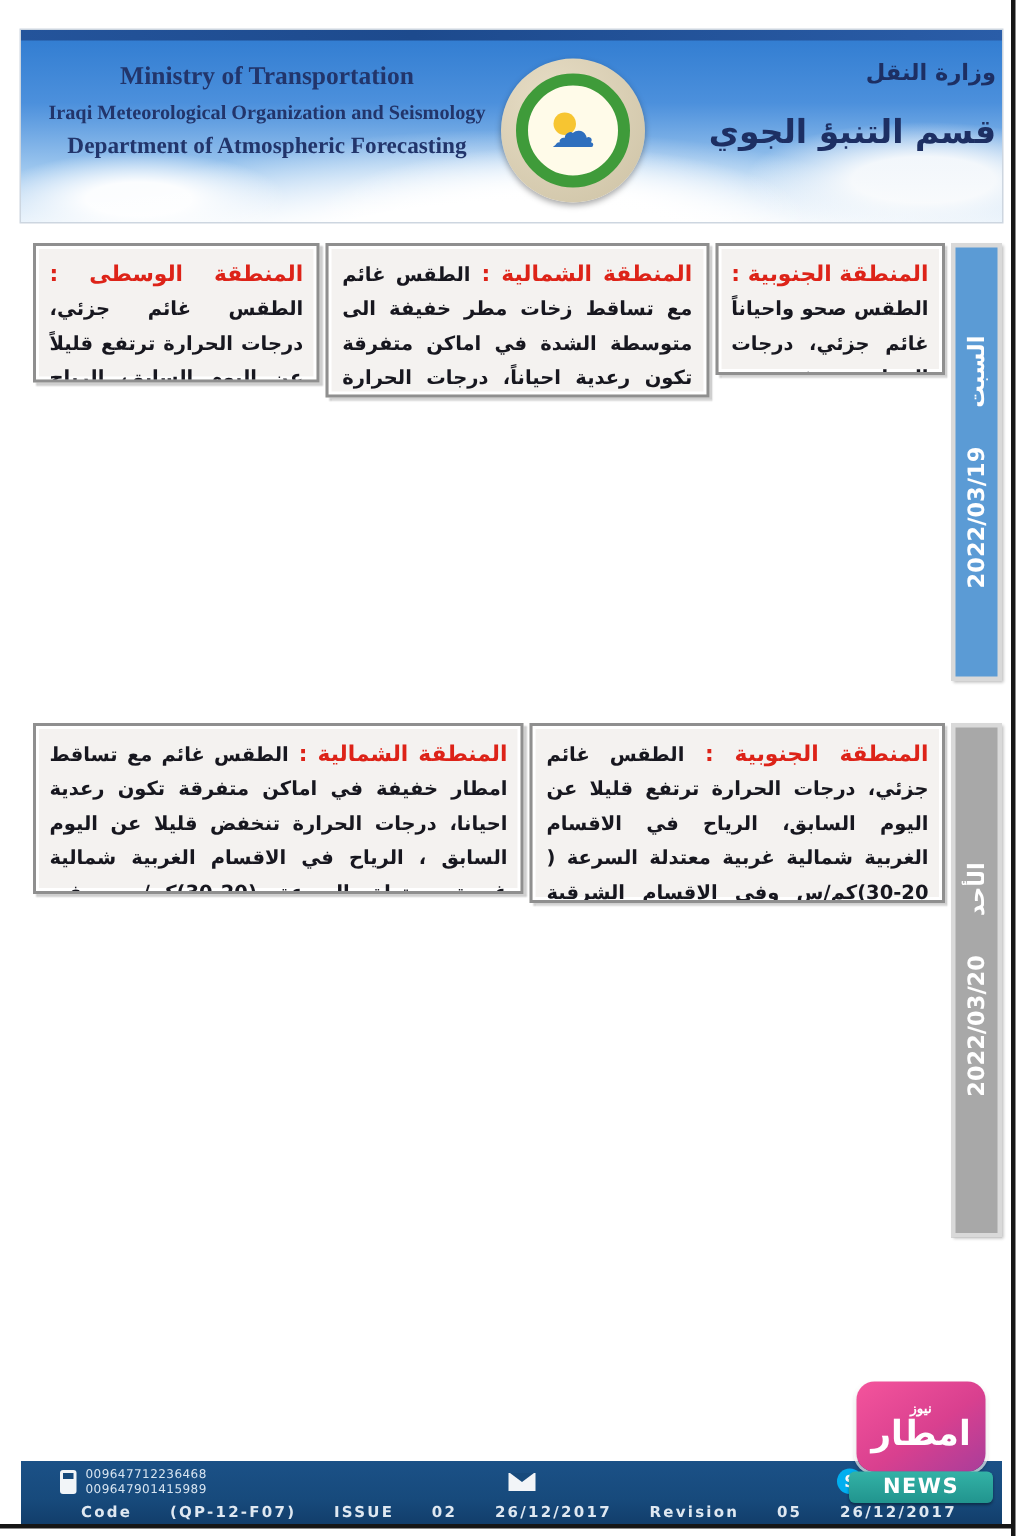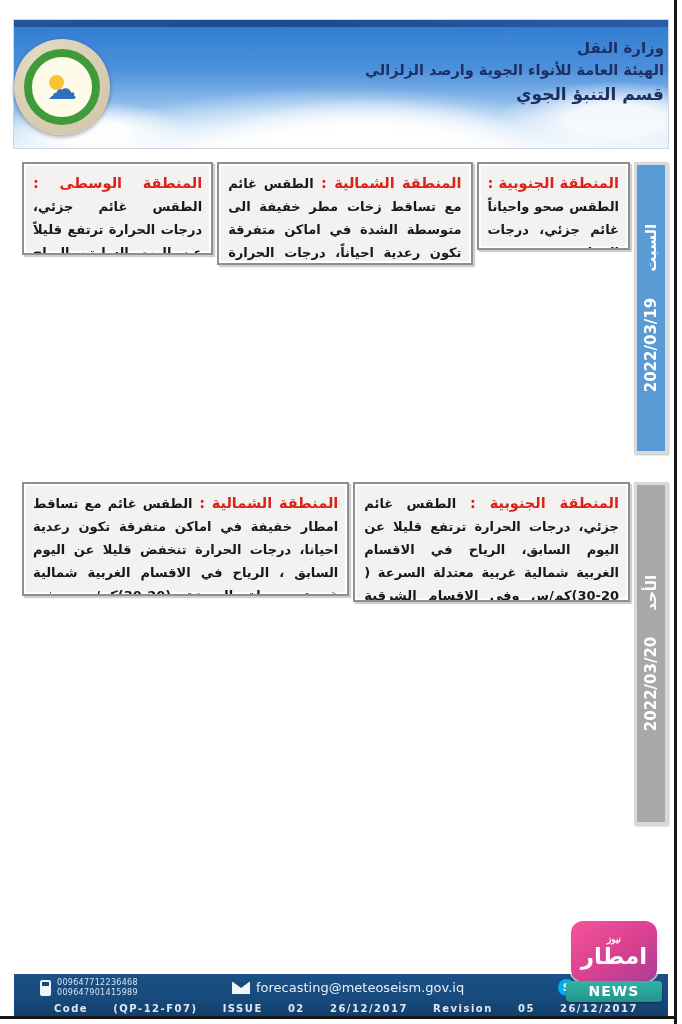--- a/index.html
+++ b/index.html
@@ -24,21 +24,21 @@
   }
   .header-topstrip{height:7px;background:linear-gradient(90deg,#24549b,#1d4a8d 40%,#2a5da8);}
   .header-row{display:flex;align-items:flex-start;padding-top:10px;}
   .hdr-en{width:312px;text-align:center;font-family:"Liberation Serif",serif;color:#22356b;margin-left:8px;}
   .hdr-en .l1{font-size:17px;font-weight:bold;margin-top:4px;}
   .hdr-en .l2{font-size:13.5px;font-weight:bold;margin-top:6px;}
   .hdr-en .l3{font-size:15.5px;font-weight:bold;margin-top:6px;}
   .hdr-ar{flex:1;text-align:right;direction:rtl;color:#1d2f63;margin-right:4px;}
   .hdr-ar .l1{font-size:15px;font-weight:bold;margin-top:2px;}
   .hdr-ar .l2{font-size:14.5px;font-weight:bold;margin-top:5px;}
-  .hdr-ar .l3{font-size:17px;font-weight:bold;margin-top:6px;}
+  .hdr-ar .l3{font-size:22px;font-weight:bold;margin-top:19px;}
   
   .logo{width:96px;height:96px;border-radius:50%;background:radial-gradient(circle at 35% 30%,#e7ddc6,#cdc2a4);
     display:flex;align-items:center;justify-content:center;margin-top:2px;flex:0 0 auto;
     box-shadow:0 2px 4px rgba(0,0,0,.35);}
   .logo-green{width:76px;height:76px;border-radius:50%;background:#fffbe9;border:8px solid #3f9b3a;
     box-sizing:border-box;position:relative;display:flex;align-items:center;justify-content:center;}
   .logo-sun{position:absolute;left:17px;top:18px;width:15px;height:15px;border-radius:50%;background:#f7c531;}
   .logo-cloud{position:relative;font-size:30px;color:#2f6fbe;line-height:1;margin-top:4px;}
 
   
@@ -105,29 +105,33 @@
 </style>
 </head>
 <body>
 
 <div class="edge-right"></div>
 <div class="edge-bottom"></div>
 
 <div class="header">
   <div class="header-topstrip"></div>
   <div class="header-row">
+    <div class="hdr-en">
+      <div class="l1">Ministry of Transportation</div>
+      <div class="l2">Iraqi Meteorological Organization and Seismology</div>
+      <div class="l3">Department of Atmospheric Forecasting</div>
+    </div>
     <div class="logo">
       <div class="logo-green">
         <span class="logo-sun"></span>
         <span class="logo-cloud">☁</span>
       </div>
     </div>
     <div class="hdr-ar">
       <div class="l1">وزارة النقل</div>
-      <div class="l2">الهيئة العامة للأنواء الجوية وارصد الزلزالي</div>
       <div class="l3">قسم التنبؤ الجوي</div>
     </div>
   </div>
 </div>
 
 <div class="section section-1">
   <div class="boxes">
     <div class="fbox b1">
       <span class="region">المنطقة الوسطى : </span><span>الطقس غائم جزئي، درجات الحرارة ترتفع قليلاً عن اليوم السابق، الرياح جنوبية شرقية خفيفة الى معتدلة السرعة (10-20) كم/س تنشط على فترات في الاقسام الغربية منها (20-30)كم/س، مدى الرؤية  (6-8) كم.</span>
     </div>
@@ -173,21 +177,20 @@
   <div class="f-row1">
     <div class="contact">
       <span class="phone-icon"></span>
       <span class="phone-nums">
         <span>009647712236468</span>
         <span>009647901415989</span>
       </span>
     </div>
     <div class="contact">
       <span class="env-icon"></span>
-      <span class="email-text">forecasting@meteoseism.gov.iq</span>
     </div>
     <div class="contact">
       <span class="skype-icon">S</span>
       <span class="skype-text">forecasting</span>
     </div>
   </div>
   <div class="f-row2">
     <span>Code</span>
     <span>(QP-12-F07)</span>
     <span>ISSUE</span>

